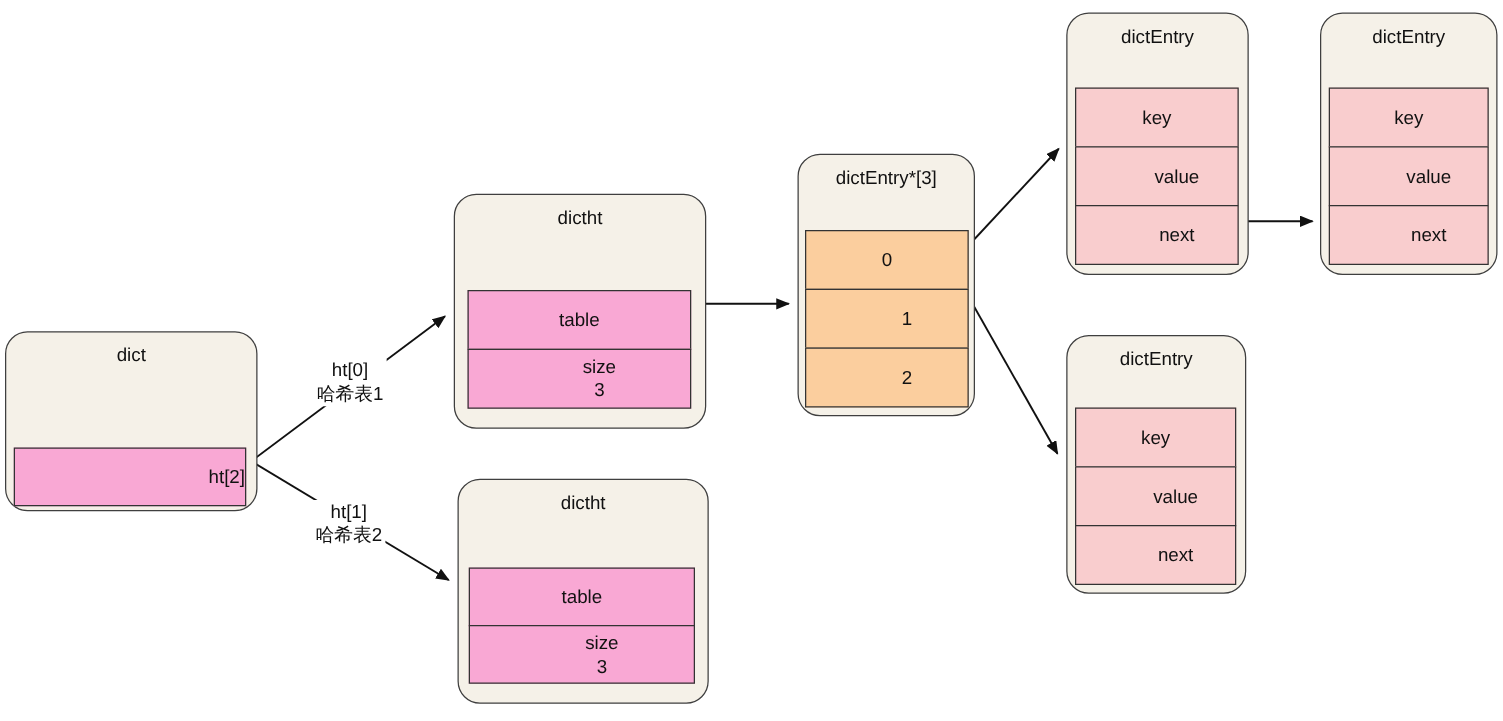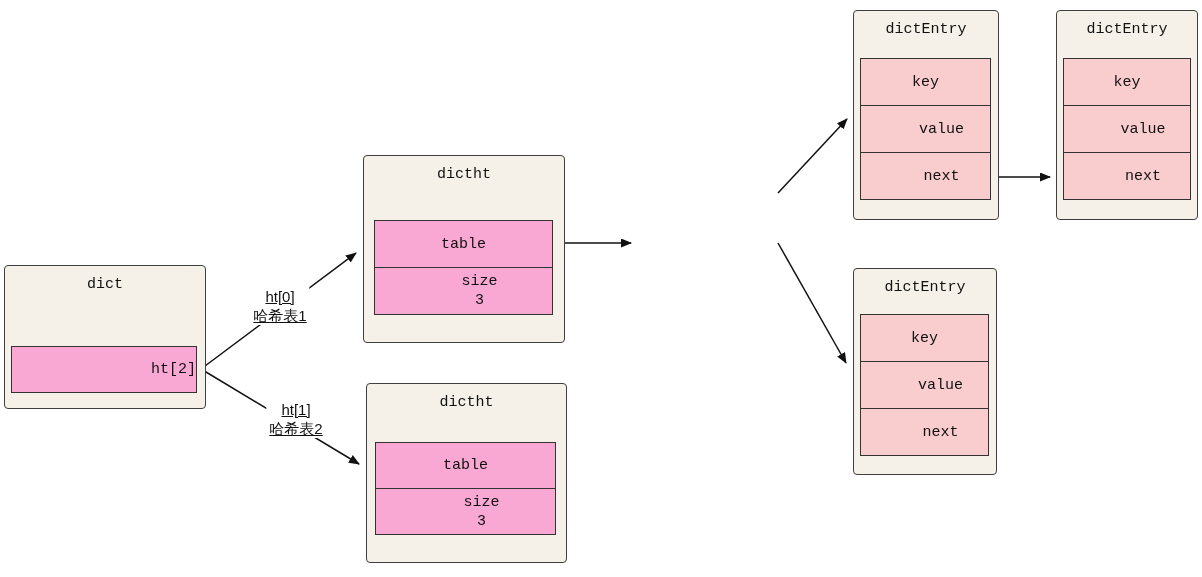--- a/index.html
+++ b/index.html
@@ -16,55 +16,54 @@
   svg.arrows {
     position: absolute;
     left: 0; top: 0;
     width: 1202px; height: 577px;
     pointer-events: none;
   }
   .node {
     position: absolute;
     background: #f5f1e8;
     border: 1.5px solid #3f3f3f;
-    border-radius: 4px;
+    border-radius: 18px;
     box-sizing: border-box;
-    font-family: Liberation Mono, monospace;
   }
   .node-title {
     position: absolute;
     top: 10px; left: 0; right: 0;
     text-align: center;
     white-space: nowrap;
   }
   .rows { position: absolute; }
   .row {
     box-sizing: border-box;
     border: 1px solid #333333;
     height: 48px;
     display: flex;
     flex-direction: column;
     align-items: center;
     justify-content: center;
     text-align: center;
     line-height: 19px;
+    margin-top: 12px;
   }
   .row + .row { margin-top: -1px; padding-left: 32px; }
   .row.blue   { background: #f9a8d4; }
   .row.orange { background: #fbce9e; }
   .row.pink   { background: #f9cdce; }
   .edge-label {
     position: absolute;
     transform: translateX(-50%);
     background: #ffffff;
     text-align: center;
     line-height: 19px;
     padding: 0 3px;
     white-space: nowrap;
-    text-decoration: underline;
   }
 </style>
 </head>
 <body>
 
 <div class="canvas">
 
   <svg class="arrows" viewBox="0 0 1202 577">
     <defs>
       <marker id="ah" markerUnits="userSpaceOnUse" markerWidth="12" markerHeight="10" refX="10" refY="4.5" orient="auto">
@@ -85,21 +84,21 @@
       <div class="row blue" style="height:47px;align-items:flex-end;">
         <div>ht[2]</div>
       </div>
     </div>
   </div>
 
   <div class="edge-label" style="left:280px; top:287px;">
     <div>ht[0]</div>
     <div>哈希表1</div>
   </div>
-  <div class="edge-label" style="left:296px; top:400px;">
+  <div class="edge-label" style="left:279px; top:400px;">
     <div>ht[1]</div>
     <div>哈希表2</div>
   </div>
 
   <div class="node" style="left:363px; top:155px; width:202px; height:188px;">
     <div class="node-title">dictht</div>
     <div class="rows" style="left:10px; right:11px; top:64px;">
       <div class="row blue">
         <div>table</div>
       </div>
@@ -116,20 +115,34 @@
       <div class="row blue" style="height:47px;">
         <div>table</div>
       </div>
       <div class="row blue" style="height:47px;">
         <div>size</div>
         <div>3</div>
       </div>
     </div>
   </div>
 
+  <div class="node" style="left:638px; top:123px; width:142px; height:210px;">
+    <div class="node-title">dictEntry*[3]</div>
+    <div class="rows" style="left:5px; right:4px; top:48px;">
+      <div class="row orange">
+        <div>0</div>
+      </div>
+      <div class="row orange">
+        <div>1</div>
+      </div>
+      <div class="row orange">
+        <div>2</div>
+      </div>
+    </div>
+  </div>
 
   <div class="node" style="left:853px; top:10px; width:146px; height:210px;">
     <div class="node-title">dictEntry</div>
     <div class="rows" style="left:6px; right:7px; top:47px;">
       <div class="row pink">
         <div>key</div>
       </div>
       <div class="row pink">
         <div>value</div>
       </div>

